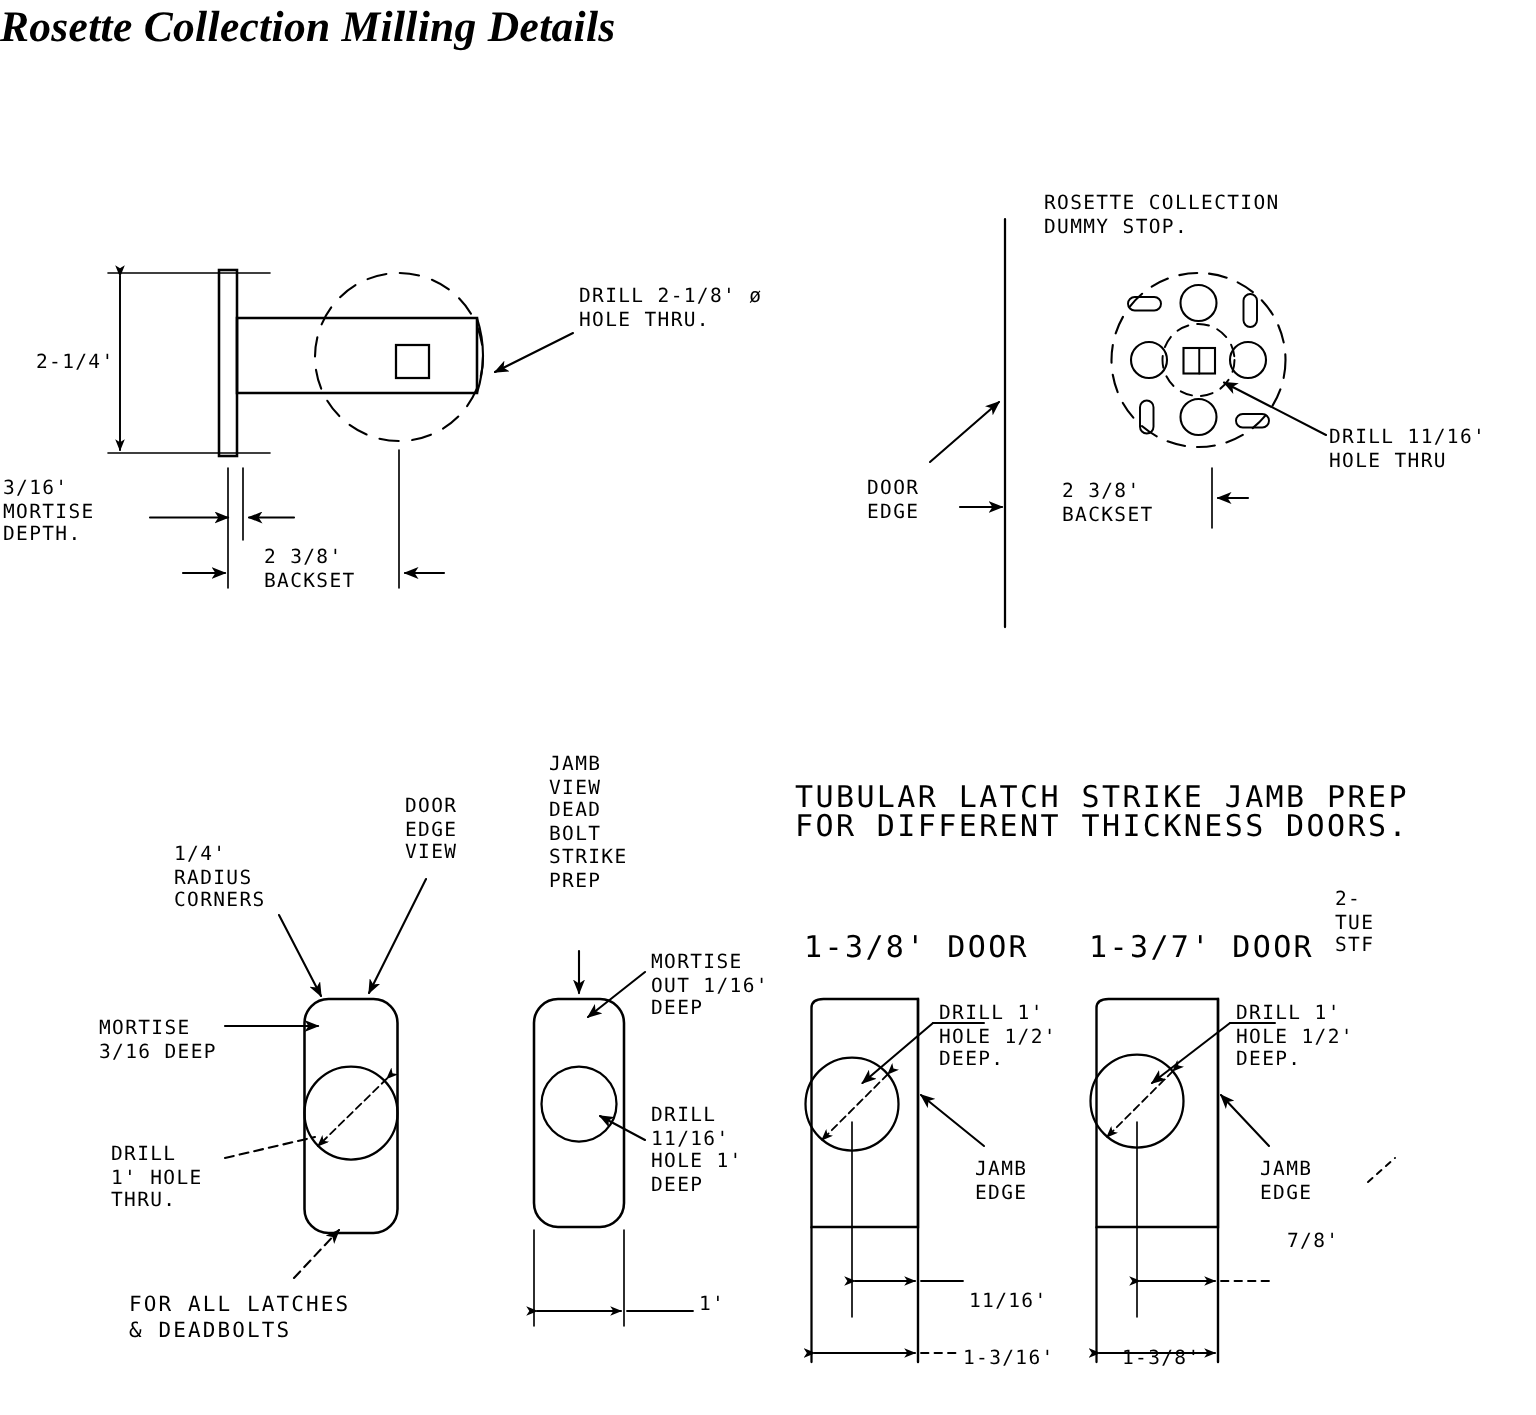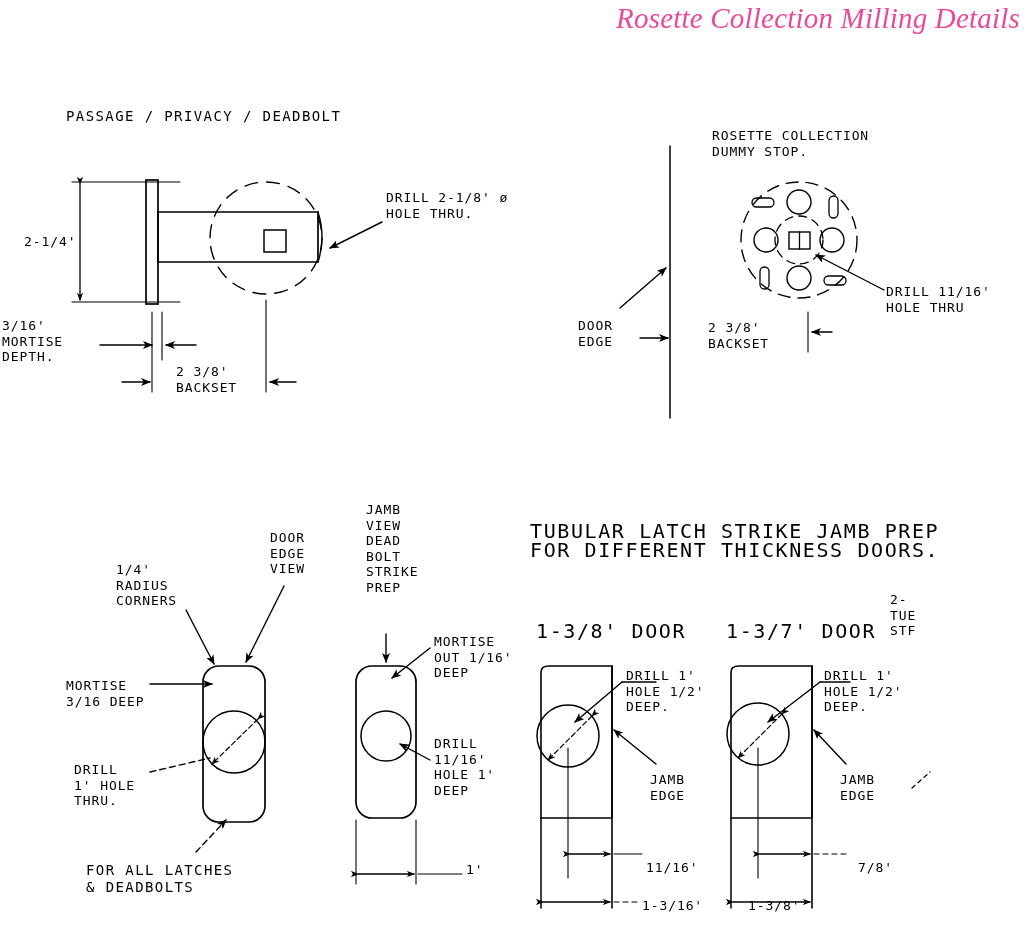--- a/index.html
+++ b/index.html
@@ -15,27 +15,27 @@
     width: 1024px;
     height: 943px;
     background: #ffffff;
     overflow: hidden;
   }
   #title {
     position: absolute;
     left: 0;
     top: 2px;
     width: 1020px;
-    text-align: right;
+    text-align: left;
     font-family: "Liberation Serif", "DejaVu Serif", serif;
-    font-weight: normal;
+    font-weight: bold;
     font-style: italic;
     font-size: 29px;
     letter-spacing: 0.2px;
-    color: #ec4899;
+    color: #000000;
     white-space: nowrap;
   }
   .cad {
     position: absolute;
     font-family: "DejaVu Sans Mono", monospace;
     font-size: 14px;
     line-height: 17px;
     letter-spacing: 1.4px;
     color: #000000;
     white-space: pre;
@@ -60,35 +60,34 @@
   }
   svg.layer * { shape-rendering: geometricPrecision; }
 </style>
 </head>
 <body>
 
 <div id="page">
 
   <div id="title">Rosette Collection Milling Details</div>
 
-  <div class="cad" style="left:66px; top:108px;">PASSAGE / PRIVACY / DEADBOLT</div>
 
   <div class="cad sm" style="left:24px; top:234px;">2-1/4'</div>
 
   <div class="cad sm" style="left:2px; top:318px;">3/16'
 MORTISE
 DEPTH.</div>
 
   <div class="cad sm" style="left:176px; top:364px;">2 3/8'
 BACKSET</div>
 
   <div class="cad sm" style="left:386px; top:190px;">DRILL 2-1/8' ø
 HOLE THRU.</div>
 
-  <div class="cad sm" style="left:696px; top:128px;margin-left:16px;">ROSETTE COLLECTION
+  <div class="cad sm" style="left:696px; top:128px;">ROSETTE COLLECTION
 DUMMY STOP.</div>
 
   <div class="cad sm" style="left:578px; top:318px;">DOOR
 EDGE</div>
 
   <div class="cad sm" style="left:708px; top:320px;">2 3/8'
 BACKSET</div>
 
   <div class="cad sm" style="left:886px; top:284px;">DRILL 11/16'
 HOLE THRU</div>
@@ -151,21 +150,21 @@
 
   <div class="cad lg" style="left:726px; top:622px;">1-3/7' DOOR</div>
 
   <div class="cad sm" style="left:824px; top:668px;">DRILL 1'
 HOLE 1/2'
 DEEP.</div>
 
   <div class="cad sm" style="left:840px; top:772px;">JAMB
 EDGE</div>
 
-  <div class="cad sm" style="left:858px; top:860px;">7/8'</div>
+  <div class="cad sm" style="left:858px; top:820px;">7/8'</div>
 
   <div class="cad sm" style="left:748px; top:898px;">1-3/8'</div>
 
   <svg class="layer" viewBox="0 0 1024 943">
     <defs>
       <marker id="ar" markerWidth="10" markerHeight="8" refX="9" refY="4" orient="auto" markerUnits="userSpaceOnUse">
         <path d="M0,0 L10,4 L0,8 L2.6,4 Z" fill="#000"></path>
       </marker>
       <marker id="arS" markerWidth="8" markerHeight="6.4" refX="7.2" refY="3.2" orient="auto" markerUnits="userSpaceOnUse">
         <path d="M0,0 L8,3.2 L0,6.4 L2.1,3.2 Z" fill="#000"></path>

